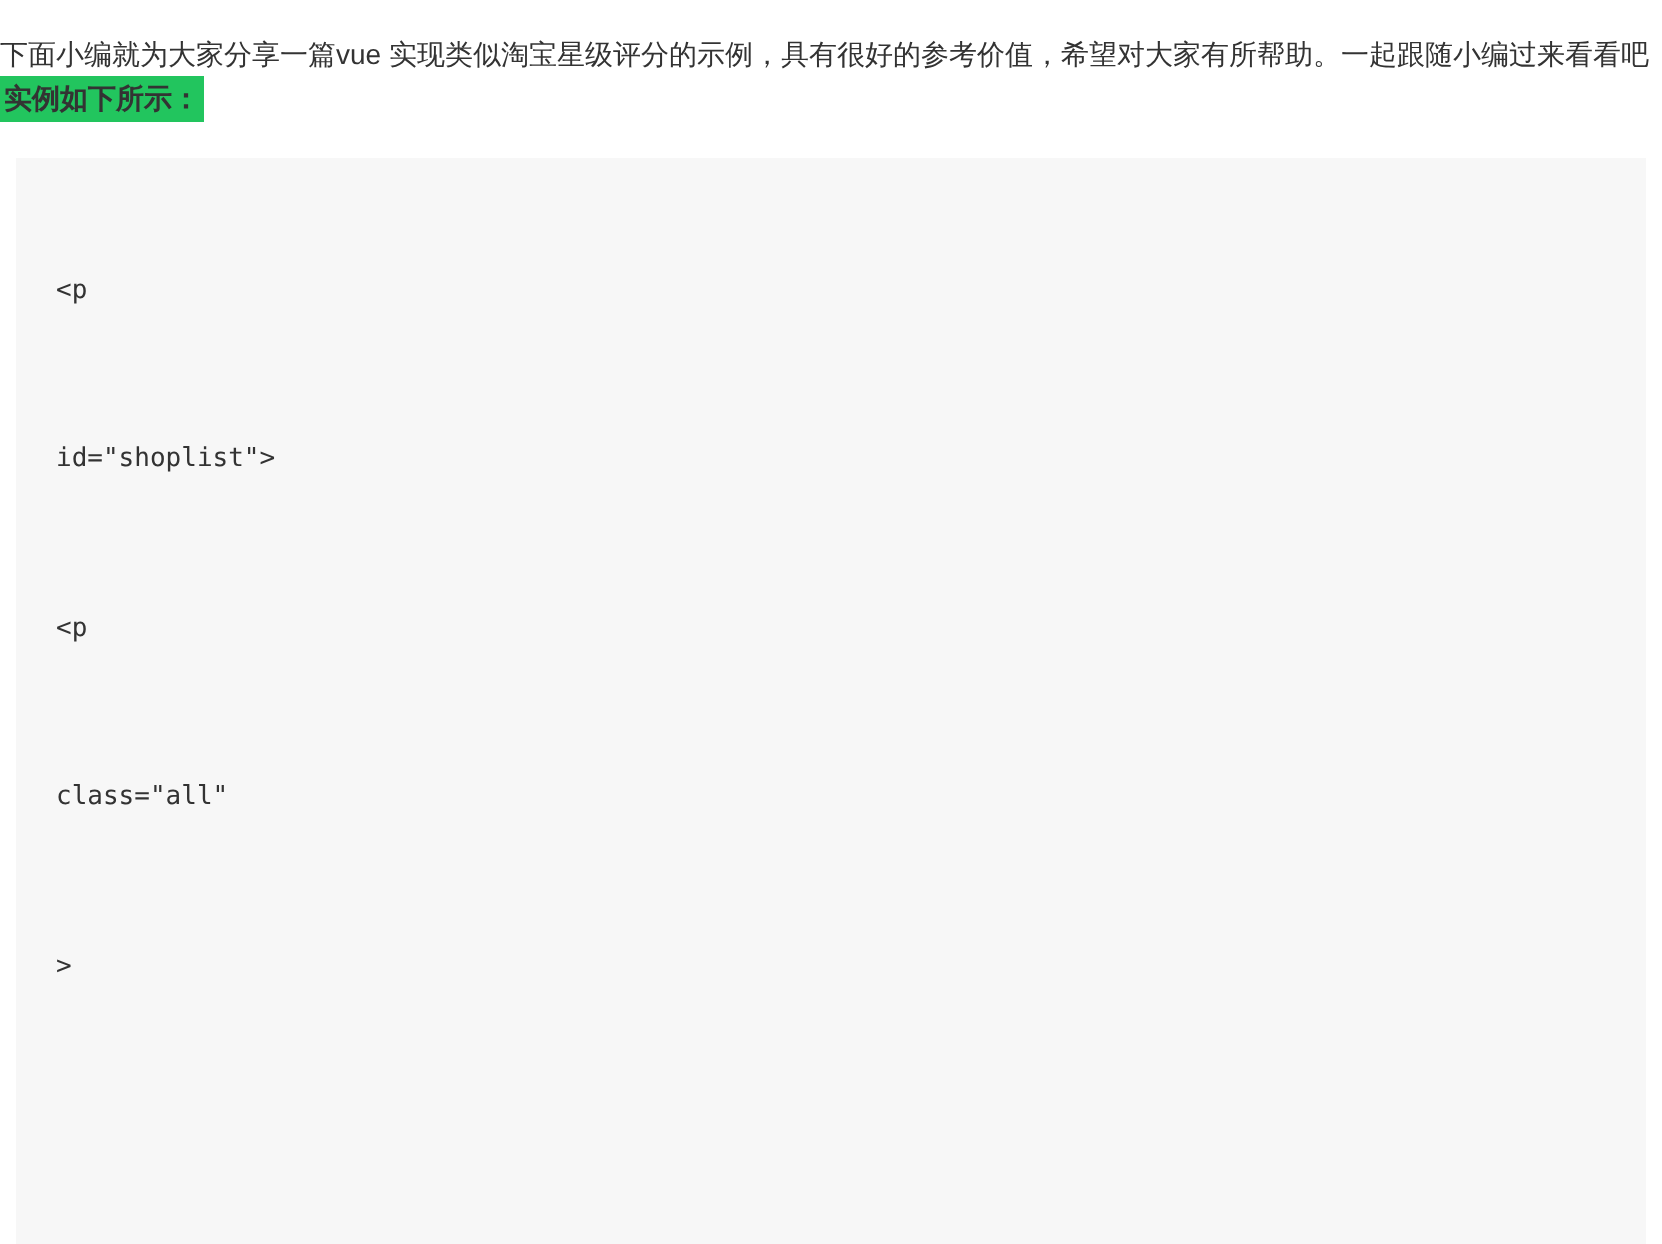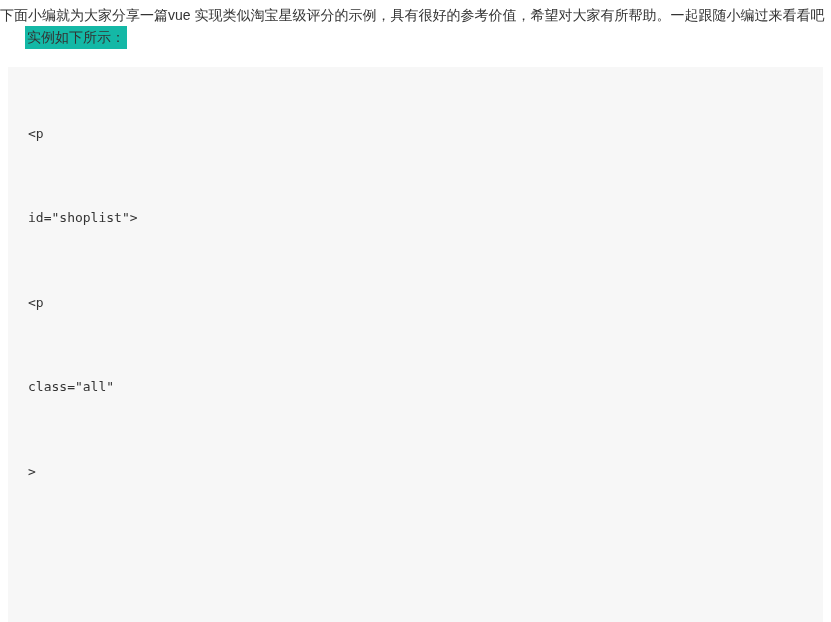--- a/index.html
+++ b/index.html
@@ -5,29 +5,28 @@
   body {
     margin: 0;
     padding: 0;
     font-family: "Microsoft YaHei", Arial, sans-serif;
     font-size: 14px;
     color: #333;
     background: #fff;
     width: 831px;
   }
   .intro {
-    padding: 4px 0 8px 0;
+    padding: 16px 0 8px 0;
     line-height: 1.6;
   }
   .highlight {
-    background: #14b8a6;
-    font-weight: normal;
+    background: #22c55e;
+    font-weight: bold;
     display: inline-block;
     padding: 0 2px;
-    margin-left: 25px;
   }
   .code-block {
     background: #f7f7f7;
     margin: 10px 8px 0 8px;
     padding: 18px 20px;
     font-family: "NSimSun", "SimSun", monospace;
     font-size: 13px;
     color: #333;
     line-height: 1.5;
     white-space: pre-wrap;

